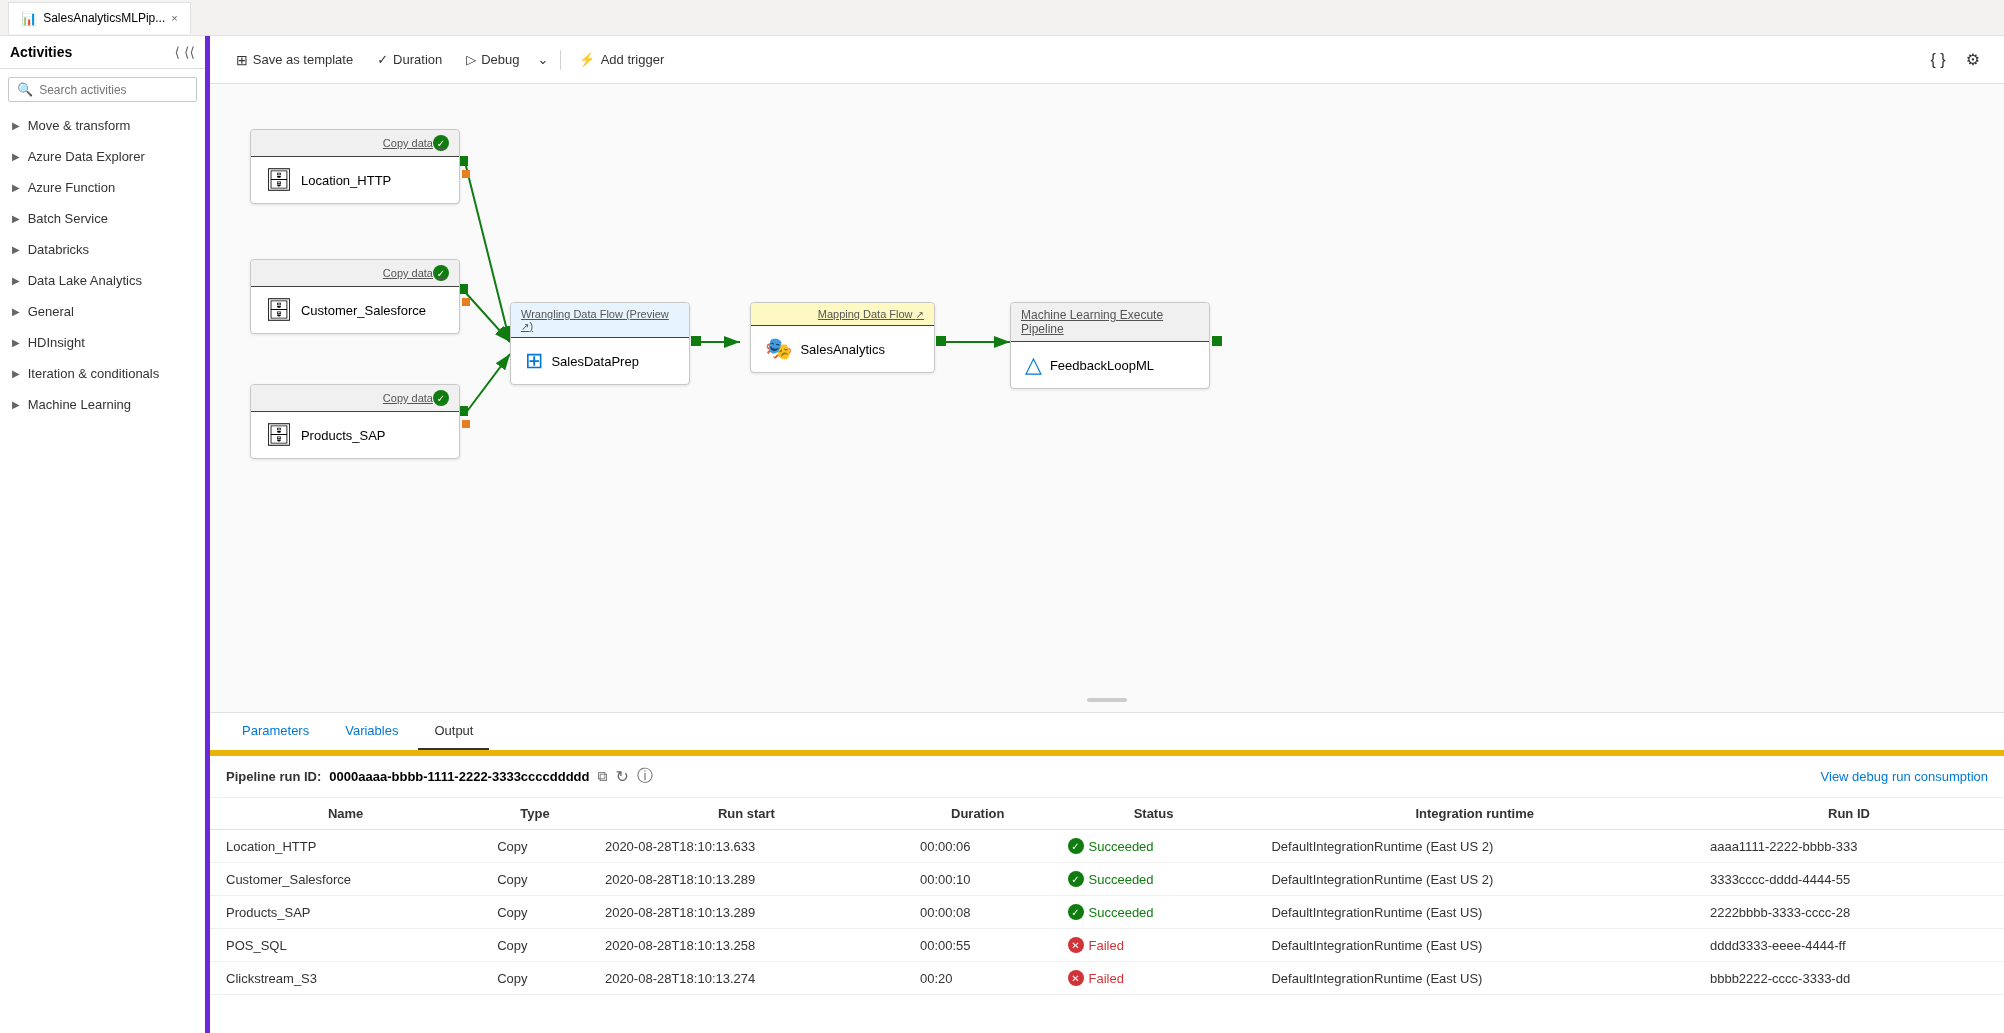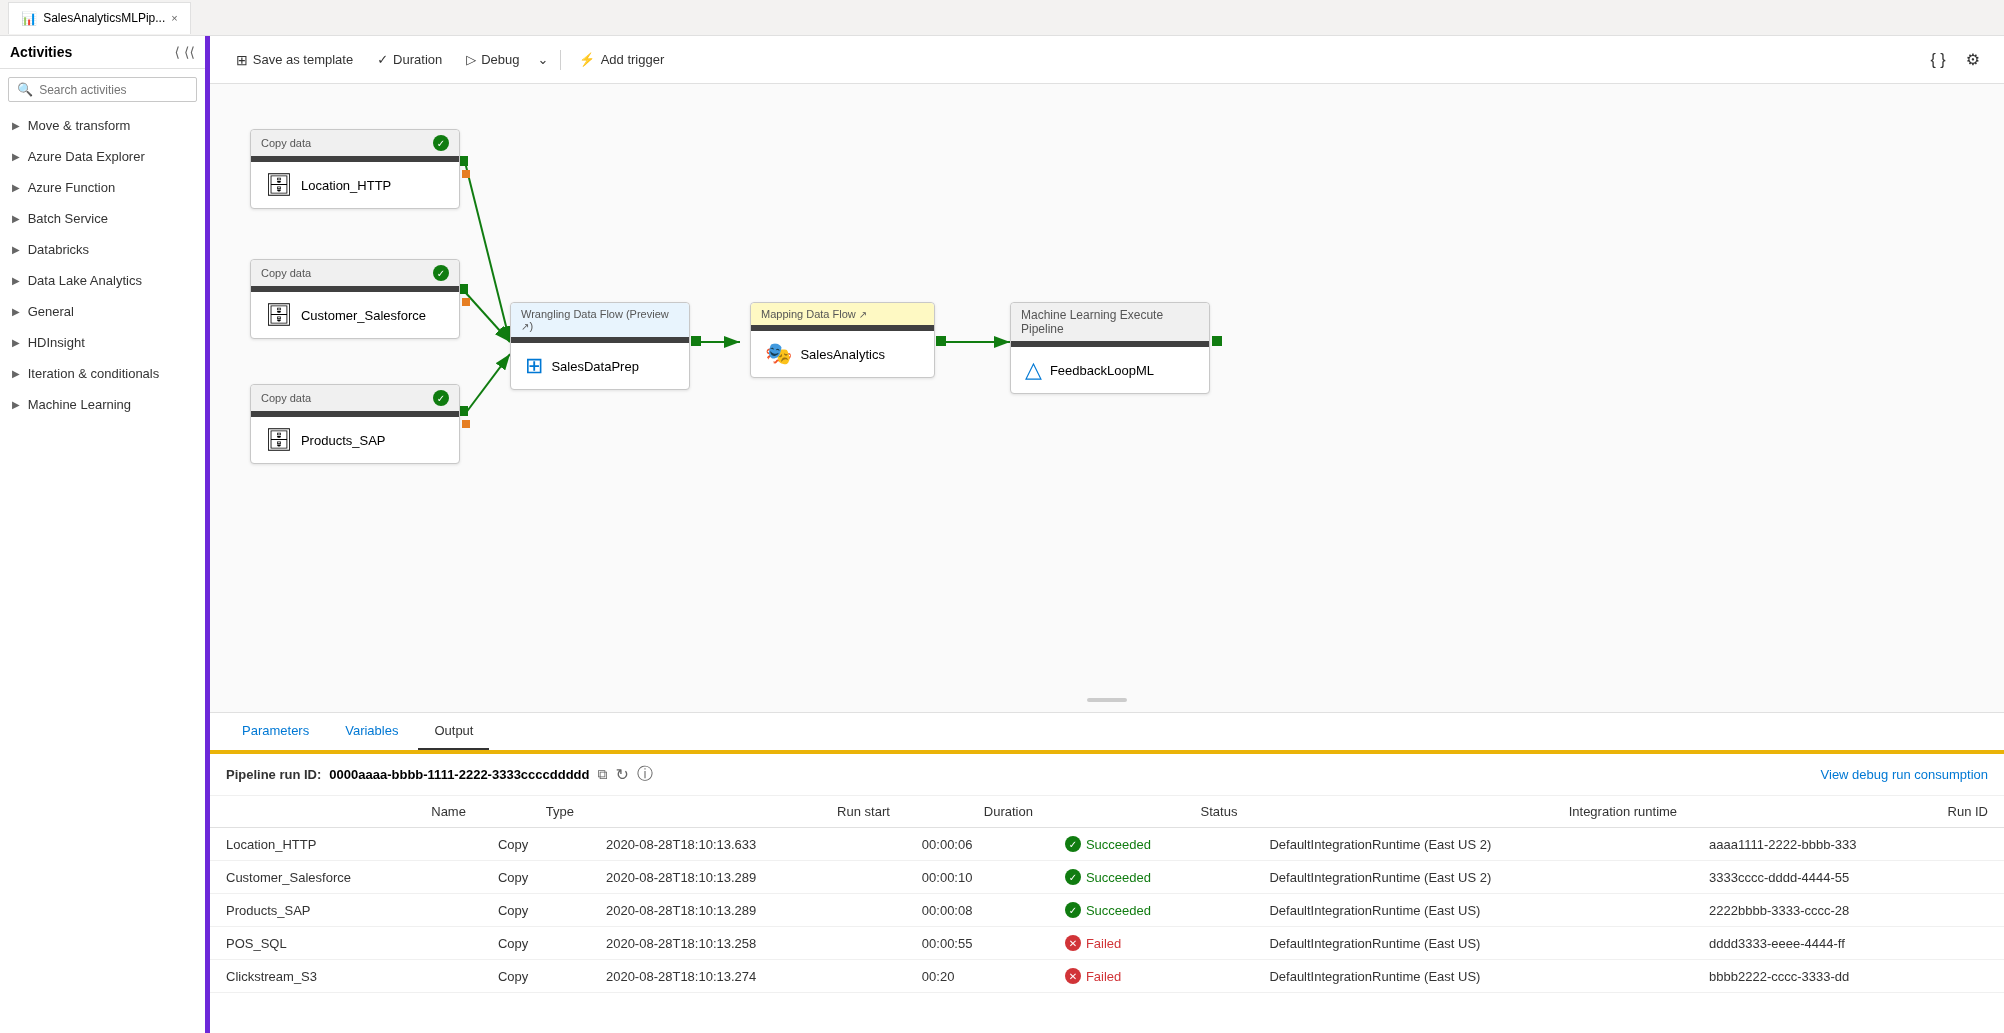--- a/index.html
+++ b/index.html
@@ -55,47 +55,47 @@
     
     .canvas-area { flex: 1; background: #fafafa; position: relative; overflow: hidden; min-height: 280px; border-bottom: 1px solid #e0e0e0; }
     
     
     .pipeline-canvas { position: relative; width: 100%; height: 100%; }
     
     .node-box {
       position: absolute; background: #fff; border: 1px solid #c8c8c8; border-radius: 4px; box-shadow: 0 1px 3px rgba(0,0,0,0.1);
     }
     .node-header {
-      background: #f0f0f0; padding: 5px 10px; font-size: 11px; color: #555; border-bottom: 6px solid #404040; border-radius: 4px 4px 0 0; display: flex; align-items: center; justify-content: space-between;
+      background: #f0f0f0; padding: 5px 10px; font-size: 11px; color: #555; border-bottom: 1px solid #404040; border-radius: 4px 4px 0 0; display: flex; align-items: center; justify-content: flex-end; text-decoration: underline;
     }
     .node-body { padding: 10px 14px; display: flex; align-items: center; gap: 8px; font-size: 13px; }
     .success-badge {
       width: 16px; height: 16px; background: #107c10; border-radius: 50%; display: flex; align-items: center; justify-content: center; color: white; font-size: 10px;
     }
 
     
     .canvas-svg { position: absolute; top: 0; left: 0; width: 100%; height: 100%; pointer-events: none; }
 
     
     .output-panel { height: 320px; display: flex; flex-direction: column; overflow: hidden; }
-    .output-tabs { display: flex; border-bottom: 4px solid #eab308; padding: 0 16px; }
+    .output-tabs { display: flex; border-bottom: 6px solid #eab308; padding: 0 16px; }
     .output-tab {
       padding: 10px 16px; cursor: pointer; font-size: 13px; color: #0078d4; border-bottom: 2px solid transparent; margin-right: 4px;
     }
     .output-tab.active { color: #333; border-bottom: 2px solid #333; }
 
     .output-info { padding: 10px 16px; font-size: 13px; display: flex; align-items: center; gap: 8px; border-bottom: 1px solid #f0f0f0; }
     .output-info .run-id-label { color: #333; font-weight: bold; }
     .output-info .run-id-value { font-weight: 600; }
     .output-info .link { color: #0078d4; cursor: pointer; margin-left: auto; }
 
     .output-table { overflow-y: auto; flex: 1; }
     table { width: 100%; border-collapse: collapse; font-size: 13px; }
     thead th {
-      text-align: right; padding: 8px 16px; font-weight: 400; color: #333; border-bottom: 1px solid #e0e0e0; background: #fff; position: sticky; top: 0;
+      text-align: center; padding: 8px 16px; font-weight: 700; color: #333; border-bottom: 1px solid #e0e0e0; background: #fff; position: sticky; top: 0;
     }
     tbody td { padding: 8px 16px; border-bottom: 1px solid #f0f0f0; color: #333; }
 
     .status-success { color: #107c10; display: flex; align-items: center; gap: 5px; }
     .status-failed { color: #d13438; display: flex; align-items: center; gap: 5px; }
     .status-dot-success { width: 16px; height: 16px; background: #107c10; border-radius: 50%; display: inline-flex; align-items: center; justify-content: center; color: white; font-size: 10px; }
     .status-dot-failed { width: 16px; height: 16px; background: #d13438; border-radius: 50%; display: inline-flex; align-items: center; justify-content: center; color: white; font-size: 10px; }
 
     .icon-refresh { cursor: pointer; color: #666; font-size: 16px; }
     .icon-info { cursor: pointer; color: #666; font-size: 16px; }

